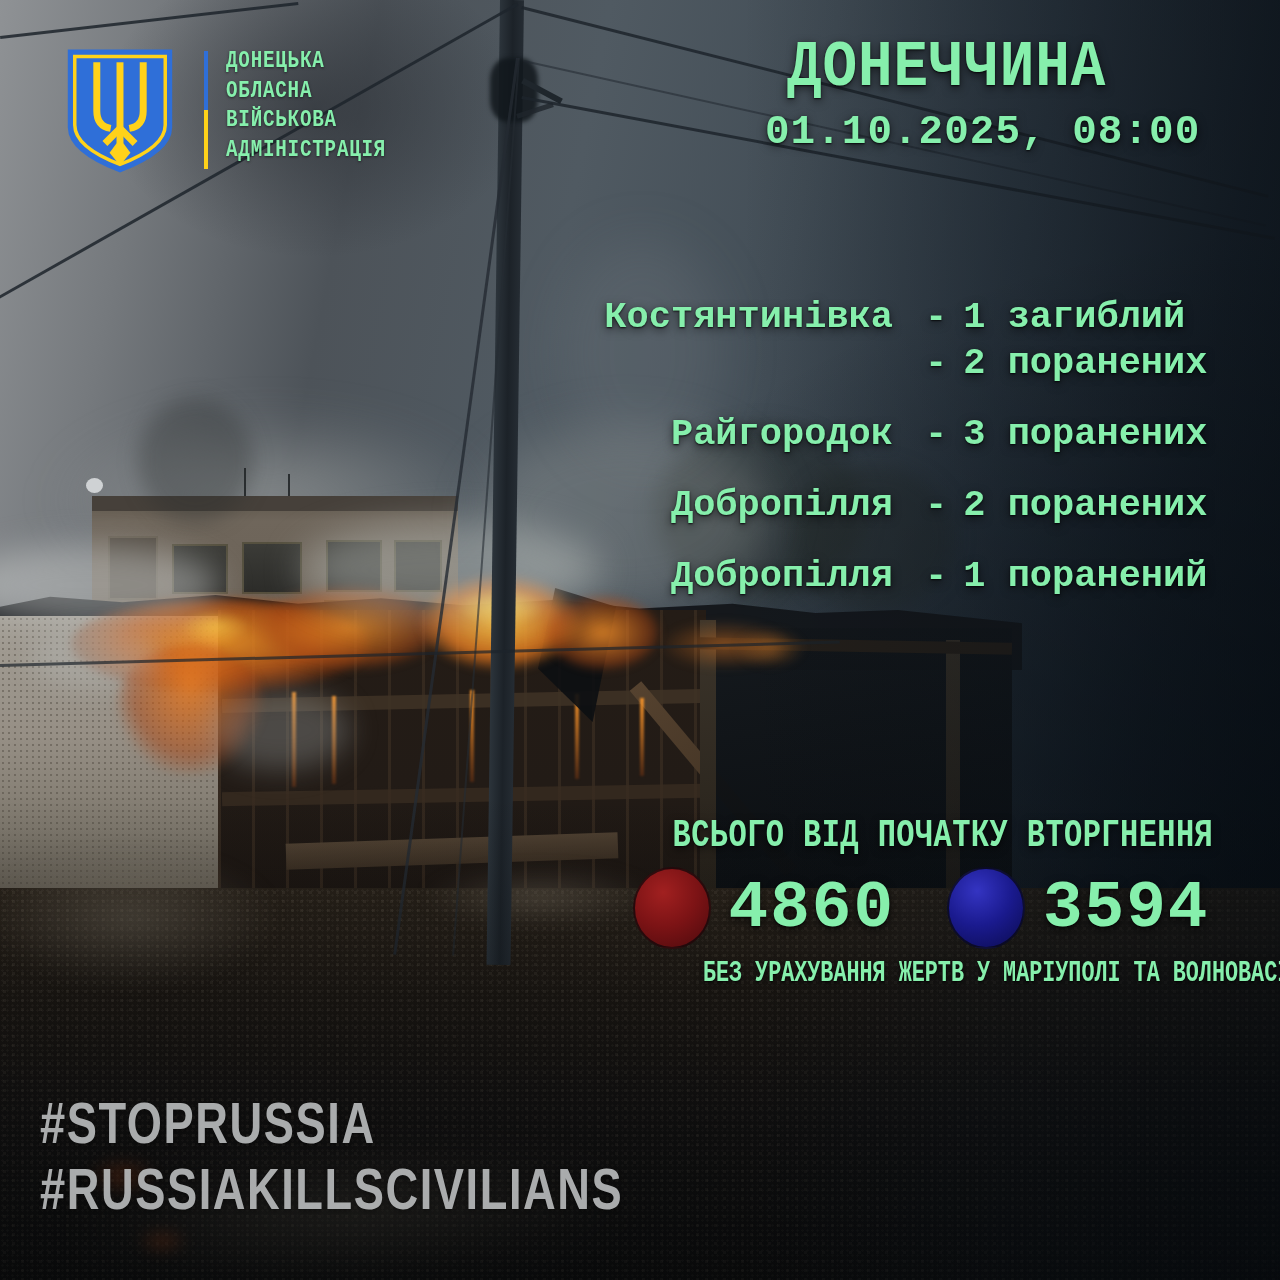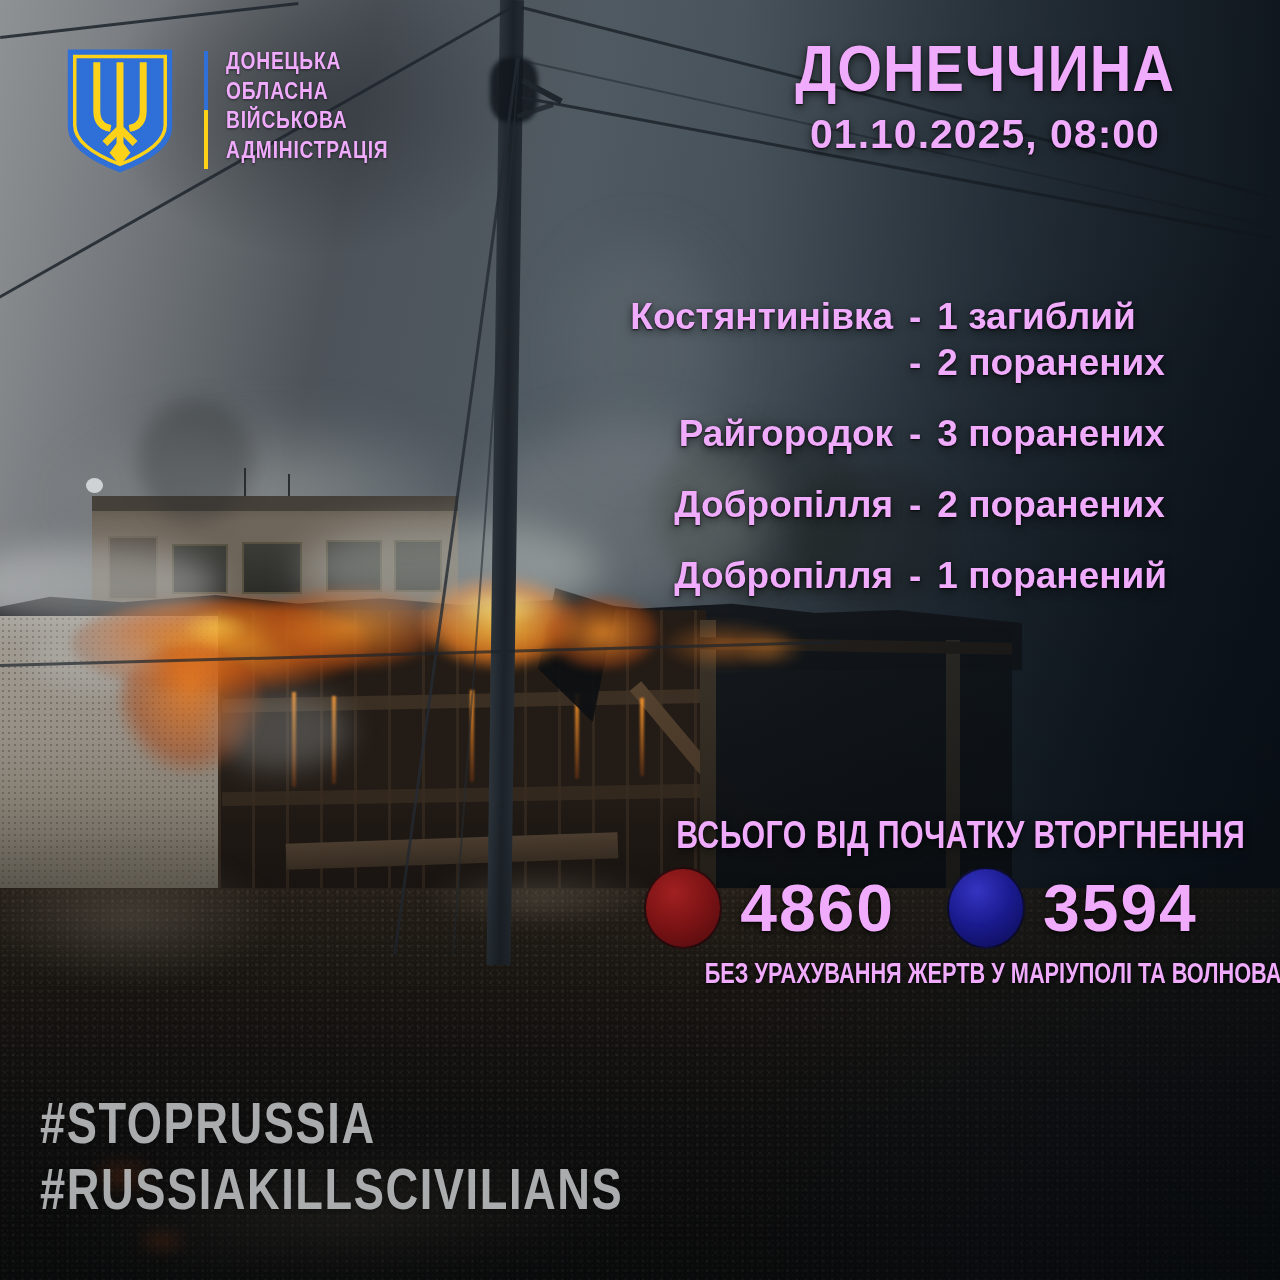--- a/index.html
+++ b/index.html
@@ -66,37 +66,37 @@
   .pole-mess{left:490px;top:58px;width:48px;height:64px;background:rgba(17,22,27,.85);filter:blur(2px);border-radius:35%;}
   .crossarm{background:#1f262c;}
   .wire{background:#1d242b;opacity:.85;transform-origin:0 0;}
   .guy{background:#242b32;opacity:.8;transform-origin:50% 0;}
 
   .vignette{inset:0;background:
     linear-gradient(to right, transparent 58%, rgba(8,14,20,.32) 78%, rgba(5,10,15,.58) 100%),
     linear-gradient(to bottom, transparent 62%, rgba(6,9,11,.42) 88%, rgba(5,8,10,.58) 100%);}
 
   
-  .txt{color:#f0abfc;z-index:10;}
+  .txt{color:#86efac;z-index:10;font-family:Liberation Mono, monospace;}
   .shadowed{text-shadow:0 3px 10px rgba(0,0,0,.6),0 1px 2px rgba(0,0,0,.8);}
   .cond{display:inline-block;white-space:nowrap;}
 
   .logo{left:62px;top:46px;display:flex;align-items:flex-start;}
   .logo-divider{width:4px;height:118px;margin:5px 0 0 26px;background:linear-gradient(to bottom,#2f6fd8 0 50%,#ffd21a 50% 100%);}
   .org{margin-left:18px;font-size:24px;line-height:29.5px;font-weight:700;letter-spacing:1px;
        text-shadow:0 1px 3px rgba(0,0,0,.55);}
   .org div{transform:scaleX(.8);transform-origin:0 50%;white-space:nowrap;}
 
-  .header-block{left:765px;top:32px;width:440px;text-align:center;}
+  .header-block{left:765px;top:32px;width:440px;}
   .region-title{font-size:64px;font-weight:800;letter-spacing:1px;transform:scaleX(.9);transform-origin:50% 50%;white-space:nowrap;}
   .datetime{font-size:41px;font-weight:700;margin-top:5px;letter-spacing:1px;}
 
   .cas-list{left:575px;top:294px;width:612px;display:flex;flex-direction:column;gap:25px;
             font-size:37px;font-weight:700;line-height:46px;}
-  .cas-row{display:grid;grid-template-columns:318px 1fr;column-gap:16px;}
+  .cas-row{display:grid;grid-template-columns:318px 1fr;column-gap:32px;}
   .cas-city{text-align:right;}
   .cas-vals{display:flex;flex-direction:column;}
   .cas-line{display:flex;gap:16px;white-space:nowrap;}
 
   .totals{left:605px;top:814px;width:632px;text-align:center;}
   .tot-heading .cond{font-size:38px;font-weight:700;transform:scaleX(.8);transform-origin:50% 50%;letter-spacing:.5px;}
   .tot-row{margin-top:10px;display:flex;align-items:center;justify-content:center;gap:52px;}
   .tot-group{display:flex;align-items:center;gap:18px;}
   .dot{width:74px;height:78px;border-radius:50%;border:2px solid rgba(8,8,10,.7);}
   .dot-killed{background:radial-gradient(circle at 38% 30%, #a12020 0%, #7c1315 48%, #4c0a0d 100%);}

